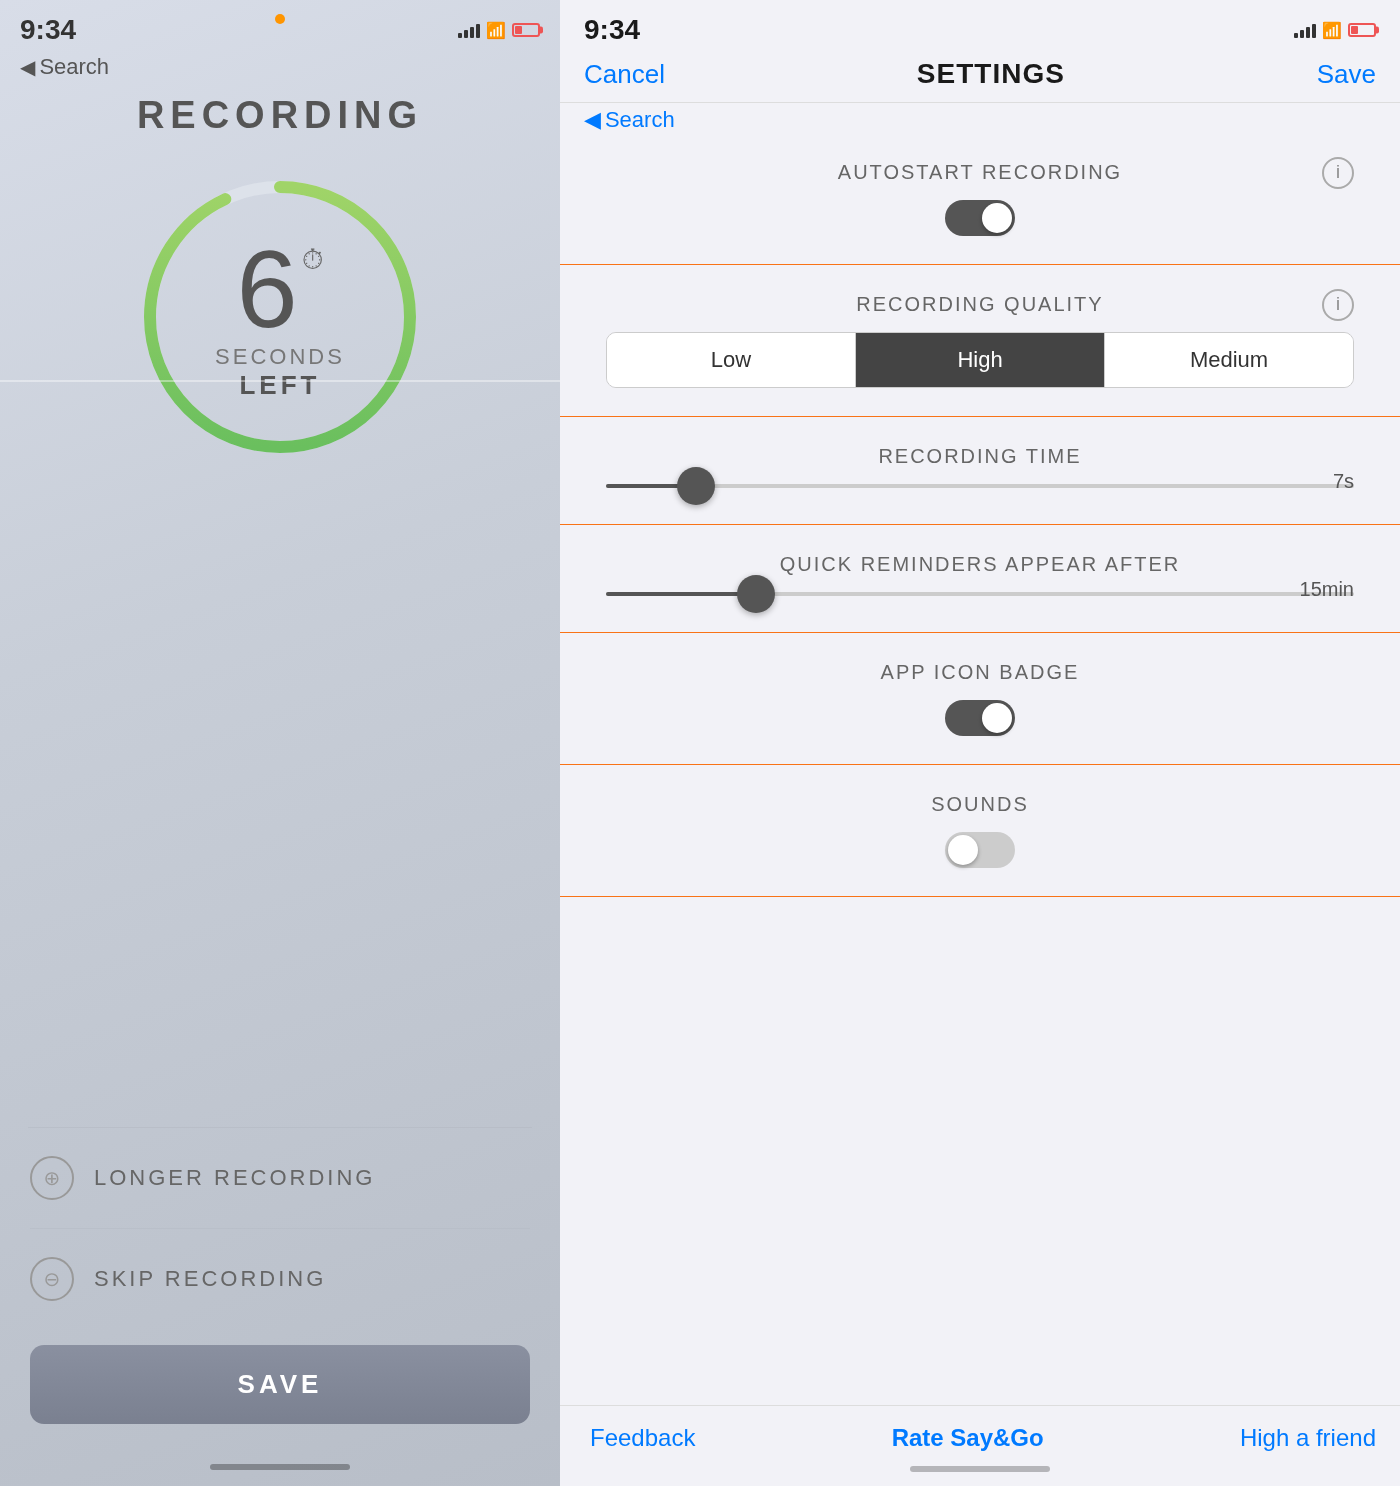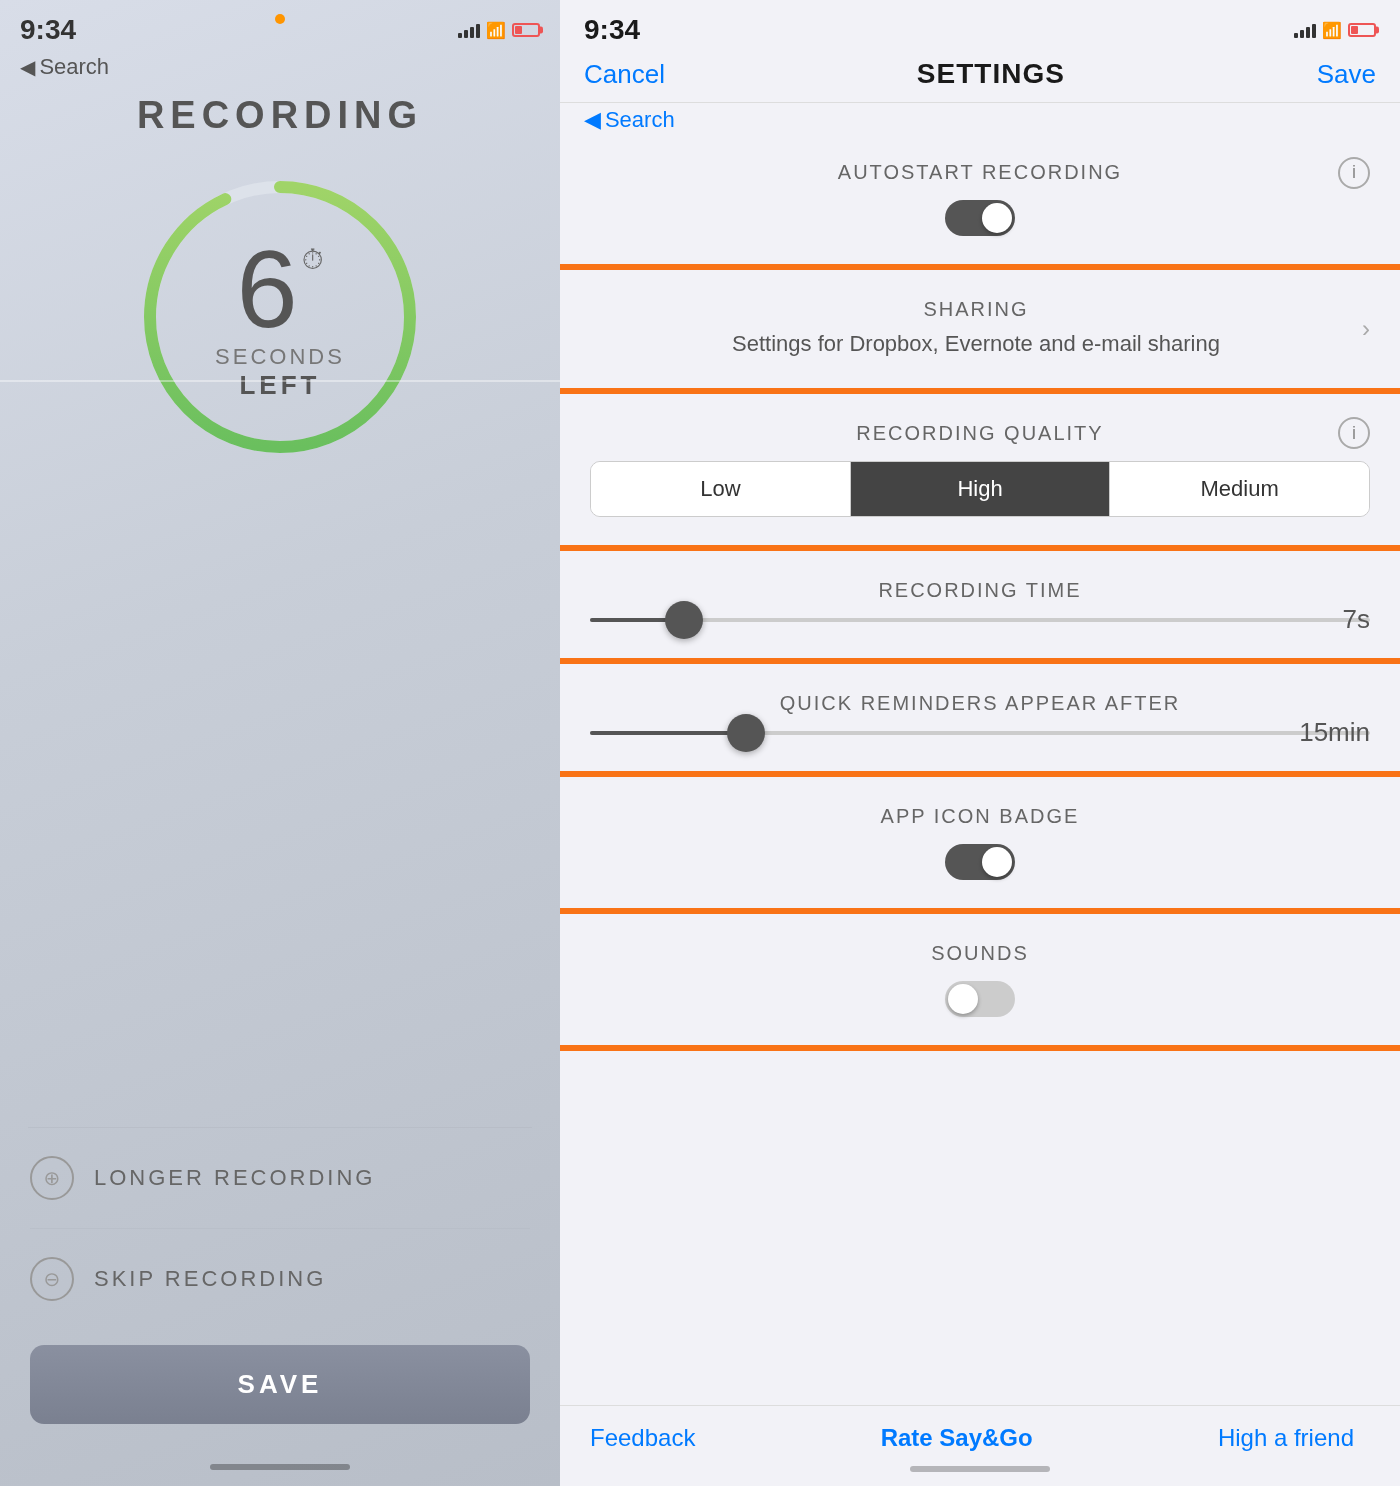--- a/index.html
+++ b/index.html
@@ -346,22 +346,22 @@
     }
 
     
     .settings-content {
       flex: 1;
       overflow-y: auto;
       background: #f2f2f7;
     }
 
     .settings-section {
-      padding: 28px 30px;
-      border-bottom: 6px solid #f97316;
+      padding: 28px 46px;
+      border-bottom: 1px solid #f97316;
       background: #f2f2f7;
     }
 
     .section-title {
       font-size: 20px;
       letter-spacing: 2px;
       color: #666;
       font-weight: 500;
       text-transform: uppercase;
       text-align: center;
@@ -506,35 +506,35 @@
       position: absolute;
       top: 50%;
       transform: translateY(-50%);
       box-shadow: 0 2px 6px rgba(0,0,0,0.3);
     }
 
     .slider-value {
       position: absolute;
       right: 0;
       top: -10px;
-      font-size: 26px;
+      font-size: 20px;
       color: #555;
     }
 
     .slider-hint {
       font-size: 20px;
       color: #777;
       text-align: center;
       line-height: 1.5;
       margin-top: 10px;
     }
 
     
     .bottom-tab-bar {
-      padding: 18px 46px 0 30px;
+      padding: 18px 24px 0 30px;
       background: #f2f2f7;
       border-top: 1px solid #ddd;
       display: flex;
       justify-content: space-between;
       align-items: center;
     }
 
     .tab-item {
       font-size: 24px;
       color: #007aff;
@@ -683,29 +683,20 @@
         <span class="section-title" style="margin-bottom:0;">AUTOSTART RECORDING</span>
         <div class="info-icon">i</div>
       </div>
       <div class="section-content">
         <div class="toggle-switch">
           <div class="toggle-knob"></div>
         </div>
       </div>
     </div>
 
-    <div class="settings-section">
-      <div class="sharing-row">
-        <div style="flex:1;">
-          <div class="section-title" style="text-align:center; margin-bottom:8px;">SHARING</div>
-          <div class="sharing-desc">Settings for Dropbox, Evernote and e-mail sharing</div>
-        </div>
-        <span class="chevron-right">›</span>
-      </div>
-    </div>
 
     <div class="settings-section">
       <div class="section-header">
         <span class="section-title" style="margin-bottom:0;">RECORDING QUALITY</span>
         <div class="info-icon">i</div>
       </div>
       <div class="quality-buttons">
         <div class="quality-btn">Low</div>
         <div class="quality-btn active">High</div>
         <div class="quality-btn">Medium</div>

